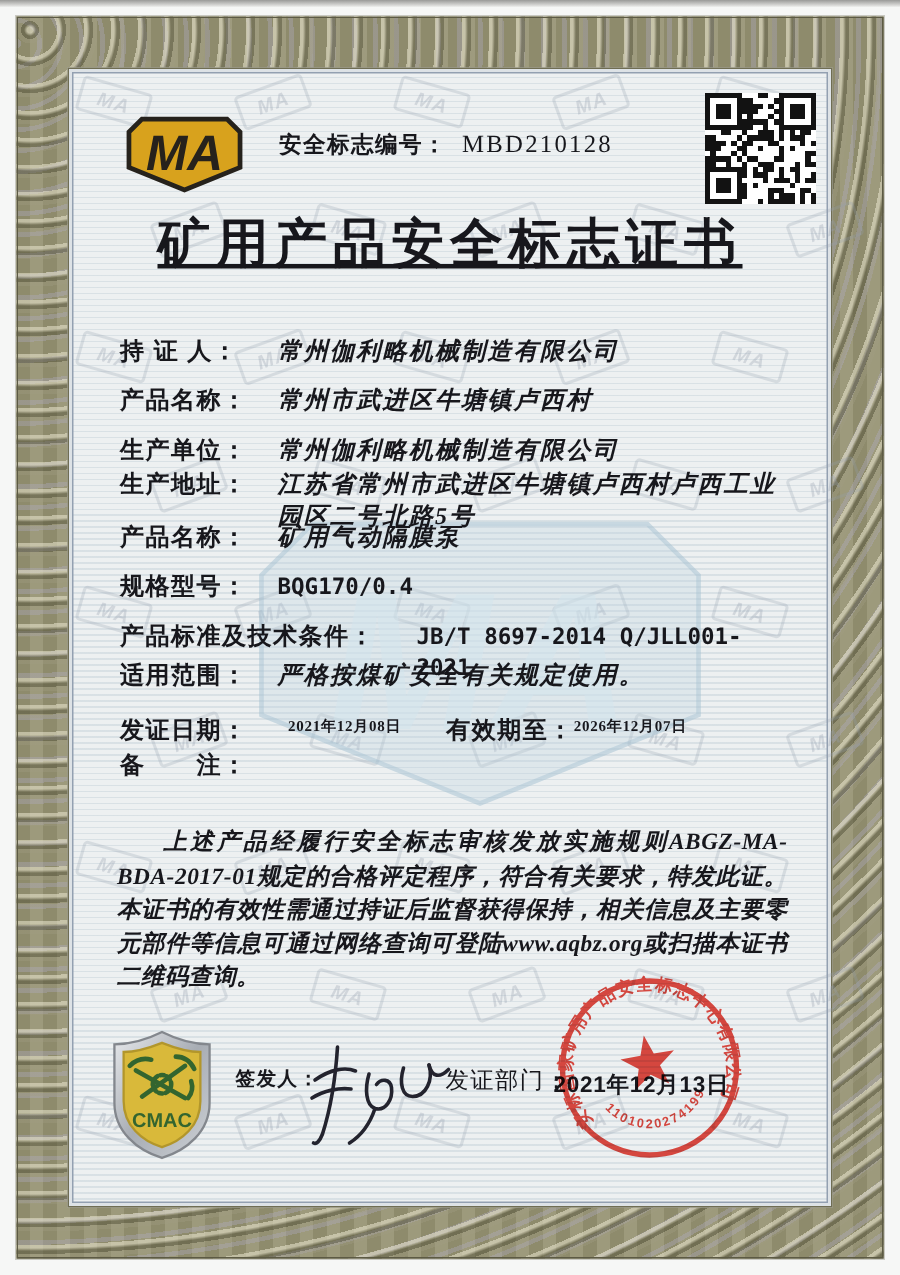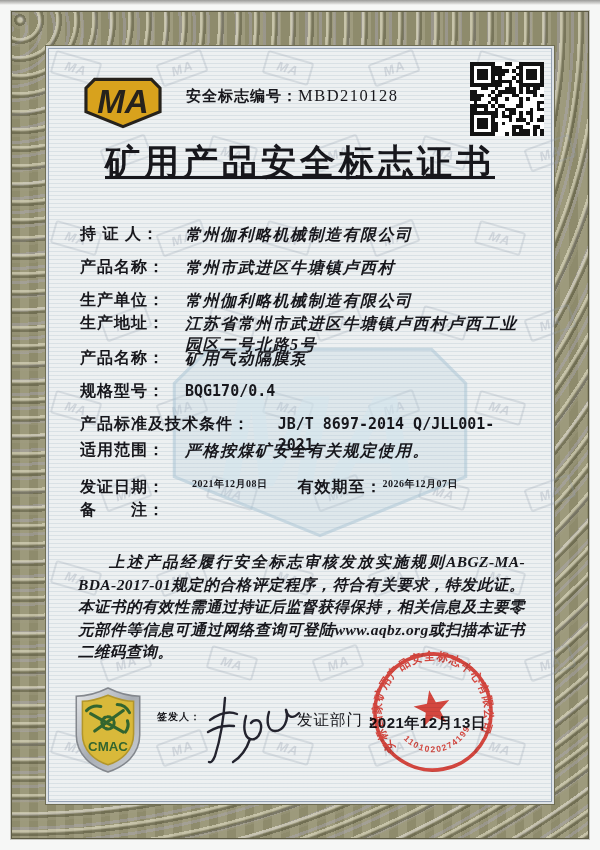--- a/index.html
+++ b/index.html
@@ -20,39 +20,39 @@
     border:1px solid #6f6d53;box-shadow:inset 0 0 0 2px #dde2e6, inset 0 0 0 3px #93a0b1;}
   .layer{position:absolute;inset:0;pointer-events:none;}
   
   .wm{position:absolute;width:44px;height:20px;border:2px solid rgba(148,160,175,.26);border-radius:3px;
       color:rgba(148,160,175,.32);font:italic 900 13px "Liberation Sans","DejaVu Sans",sans-serif;
       display:flex;align-items:center;justify-content:center;letter-spacing:1px;}
   #big-wm{position:absolute;left:165px;top:340px;width:310px;height:205px;opacity:.65;}
   
   #ma-logo{position:absolute;left:75px;top:77px;width:96px;height:52px;}
   #cert-no{position:absolute;left:186px;top:86px;font-weight:700;font-size:15px;letter-spacing:1px;}
-  #cert-no .val{font-weight:400;font-size:16.5px;letter-spacing:1.5px;text-align:right;}
+  #cert-no .val{font-weight:400;font-size:16.5px;letter-spacing:1.5px;margin-left:10px;text-align:right;}
   #qr{position:absolute;left:470px;top:62px;width:74px;height:74px;background:#fff;padding:0;}
   #title{position:absolute;left:0;top:139px;width:100%;text-align:center;
          font-size:35px;font-weight:900;letter-spacing:4px;text-decoration:underline;}
   
   .row{position:absolute;left:80px;display:flex;align-items:flex-start;width:450px;}
   .flabel{font-family:"Liberation Sans","DejaVu Sans",sans-serif;font-weight:600;font-size:16px;
           letter-spacing:1px;min-width:105px;white-space:nowrap;}
   .fvalue{font-style:italic;font-weight:700;font-size:16px;letter-spacing:1.5px;line-height:21px;max-width:345px;}
   .latin .fvalue{font-family:"DejaVu Sans Mono","Liberation Mono",monospace;font-style:normal;
           font-weight:700;font-size:15px;letter-spacing:0;}
   .row.wide .flabel{min-width:0;margin-right:28px;text-align:center;}
   .dlabel{font-family:"Liberation Sans","DejaVu Sans",sans-serif;font-weight:600;font-size:16px;letter-spacing:1px;white-space:nowrap;}
   .dval{font-family:Liberation Serif, serif;font-weight:600;font-size:10px;letter-spacing:.5px;white-space:nowrap;}
   #paragraph{position:absolute;left:78px;top:551px;width:447px;font-style:italic;font-weight:700;
          font-size:15.5px;line-height:22.5px;letter-spacing:.4px;text-align:justify;text-indent:2em;}
   
   #cmac{position:absolute;left:72px;top:686px;width:72px;height:88px;}
-  #signer{position:absolute;left:157px;top:710px;font-weight:700;font-size:10px;letter-spacing:1px;}
+  #signer{position:absolute;left:157px;top:710px;font-weight:700;font-size:13px;letter-spacing:1px;}
   #signature{position:absolute;left:196px;top:688px;width:112px;height:80px;}
   #dept{position:absolute;left:297px;top:710px;font-weight:400;font-size:15.5px;letter-spacing:1px;}
   #dept-date{position:absolute;left:369px;top:714px;font-family:"Liberation Sans","DejaVu Sans",sans-serif;
          font-weight:700;font-size:15px;letter-spacing:.5px;}
   #stamp{position:absolute;left:368px;top:647px;width:130px;height:130px;transform:rotate(-10deg);
          mix-blend-mode:multiply;opacity:.88;}
 </style>
 </head>
 <body>
 

